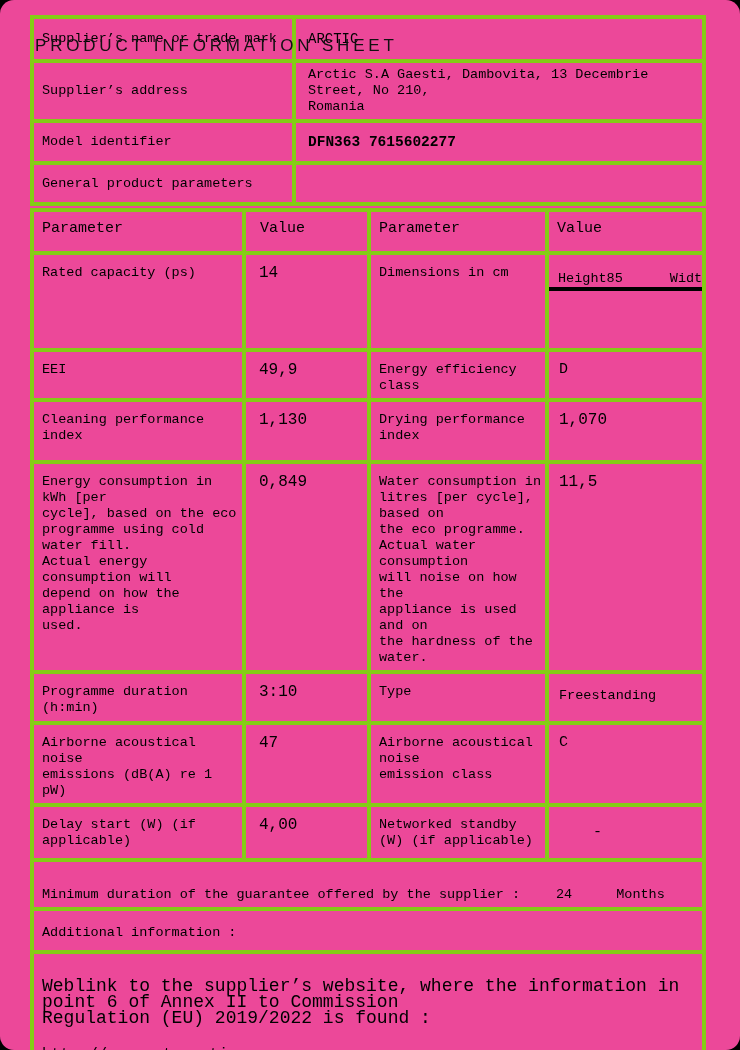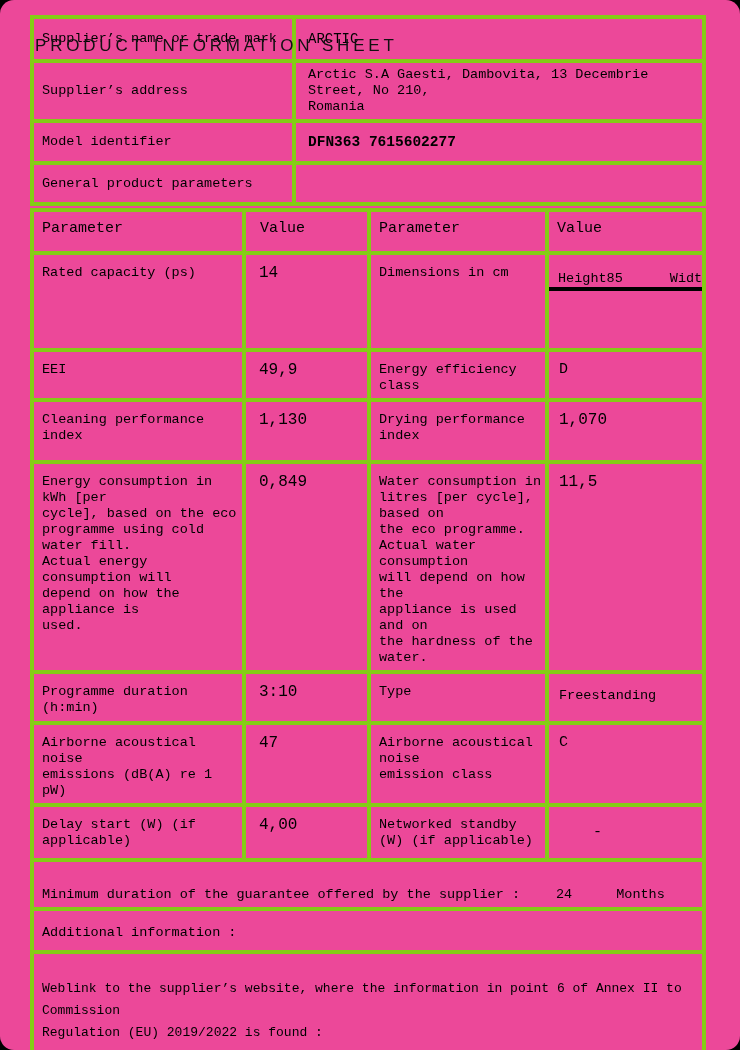--- a/index.html
+++ b/index.html
@@ -69,21 +69,21 @@
     border-bottom: 4px solid #000;
     font-size: 13.5px;
   }
   .dim-row:last-child { border-bottom: none; }
   
   .t3 { margin-top: -4px; }
   .t3 td { vertical-align: middle; }
   .guarantee-value { margin-left: 36px; }
   .guarantee-unit { margin-left: 44px; }
   .weblink-cell { vertical-align: top !important; padding-top: 8px !important; }
-  .weblink-label { font-size: 13px; line-height: 22px; white-space: pre-line; }
+  .weblink-label { font-size: 18px; line-height: 16px; white-space: pre-line; }
   .weblink-url { font-size: 15.5px; margin-top: 4px; }
 </style>
 </head>
 <body>
 
 <div class="page">
 
   <h1 class="title">PRODUCT INFORMATION SHEET</h1>
 
   <table class="t1">
@@ -169,21 +169,21 @@
 cycle], based on the eco
 programme using cold water fill.
 Actual energy consumption will
 depend on how the appliance is
 used.</td>
       <td class="v2">0,849</td>
       <td class="lbl">Water consumption in
 litres [per cycle], based on
 the eco programme.
 Actual water consumption
-will depend on how the
+will noise on how the
 appliance is used and on
 the hardness of the water.</td>
       <td class="v4">11,5</td>
     </tr>
 
     <tr style="height:51px">
       <td class="lbl">Programme duration (h:min)</td>
       <td class="v2">3:10</td>
       <td class="lbl">Type</td>
       <td class="v4 small">Freestanding</td>

